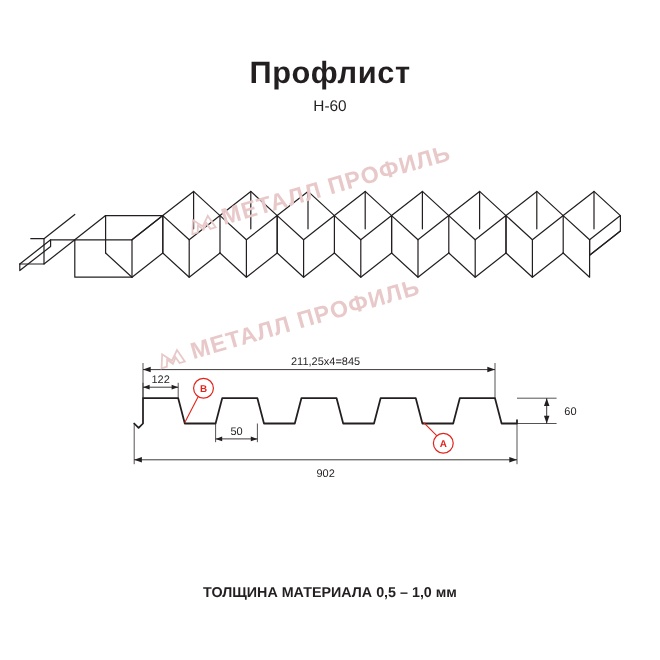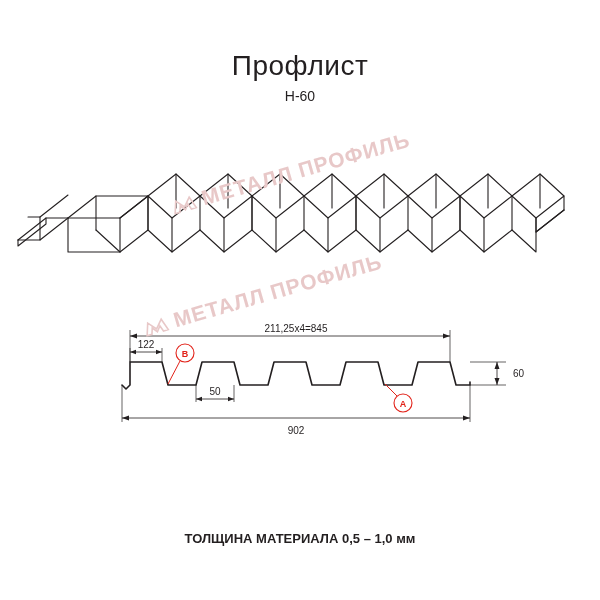--- a/index.html
+++ b/index.html
@@ -20,21 +20,21 @@
     width: 600px;
     height: 600px;
   }
   .title {
     position: absolute;
     top: 50px;
     left: 0;
     width: 600px;
     text-align: center;
     font-size: 28px;
-    font-weight: normal;
+    font-weight: bold;
     letter-spacing: 0.5px;
     color: #231f20;
   }
   .subtitle {
     position: absolute;
     top: 88px;
     left: 0;
     width: 600px;
     text-align: center;
     font-size: 14px;

